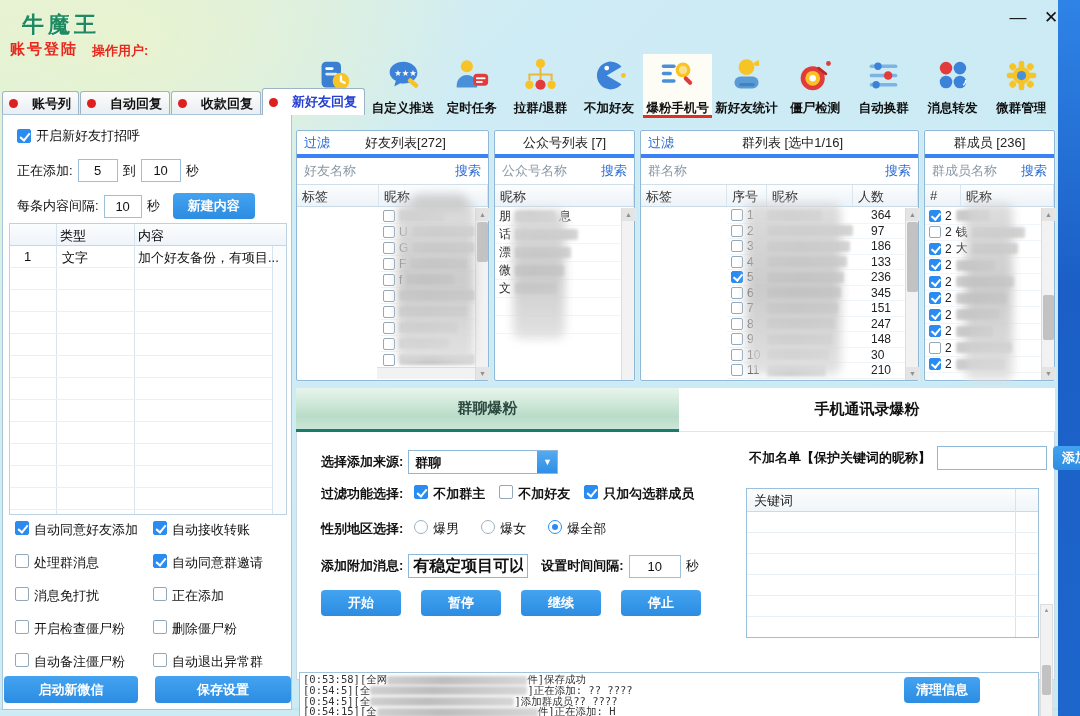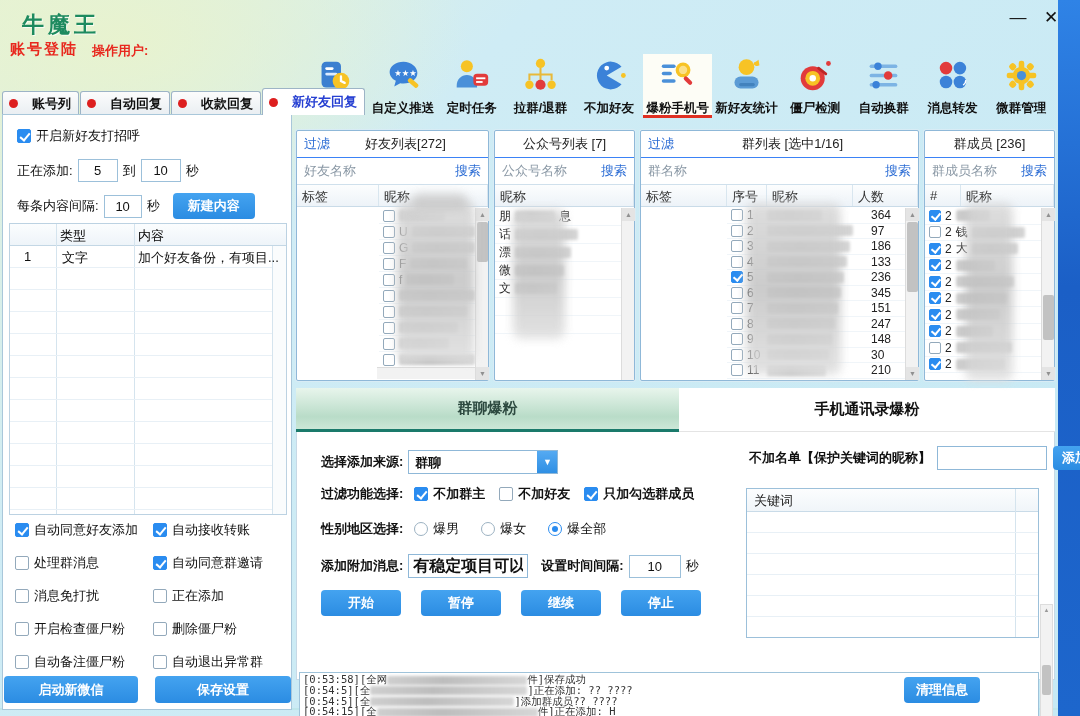--- a/index.html
+++ b/index.html
@@ -71,26 +71,26 @@
     display:flex; }
   .ltable .thead span { padding:3px 4px; }
   .ltable .vline { position:absolute; top:0; bottom:0; width:1px; background:#d5e4ee; }
   .ltable .grid { position:absolute; left:0; top:22px; right:14px; bottom:0;
     background:repeating-linear-gradient(180deg, transparent 0 21px, #e8f0f6 21px 22px); }
   .ltable .scrollcol { position:absolute; right:0; top:22px; bottom:0; width:14px; border-left:1px solid #d5e4ee; background:#fafcfd;}
   .lrow1 { position:absolute; top:25px; font-size:13px; color:#111; white-space:nowrap; }
 
   .opt-grid { position:absolute; left:12px; top:406px; width:270px;
     display:grid; grid-template-columns:138px 132px; row-gap:15px; font-size:13px; color:#111; }
-  .opt { display:flex; align-items:center; gap:5px; white-space:nowrap; }
+  .opt { display:flex; gap:5px; white-space:nowrap; }
 
   
   .list-panel { position:absolute; background:#fff; border:1px solid #8fb8d8; border-radius:2px;
     box-shadow:0 0 0 1px #d8ecf5; font-size:13px; }
-  .lp-head { height:27px; border-bottom:1px solid #3b82f6; display:flex; align-items:center; padding:0 7px; }
+  .lp-head { height:27px; border-bottom:4px solid #3b82f6; display:flex; align-items:center; padding:0 7px; }
   .lp-title { flex:1; text-align:center; color:#222; }
   .blue-link { color:#2b6cd4; cursor:pointer; }
   .lp-search { height:27px; border-bottom:1px solid #cfe0ec; display:flex; align-items:center;
     padding:0 7px; color:#8a98a5; }
   .lp-search .blue-link { margin-left:auto; }
   .lp-cols { height:22px; background:linear-gradient(#fcfdfe,#edf3f8); border-bottom:1px solid #c9dbe8;
     display:flex; color:#333; position:relative; }
   .lp-cols span { padding:3px 5px; border-right:1px solid #d9e6ef; }
   .lp-body { position:absolute; left:0; right:13px; bottom:1px; top:77px; overflow:hidden; }
   .lp-row { height:16px; display:flex; align-items:center; gap:4px; font-size:12px; color:#222;

